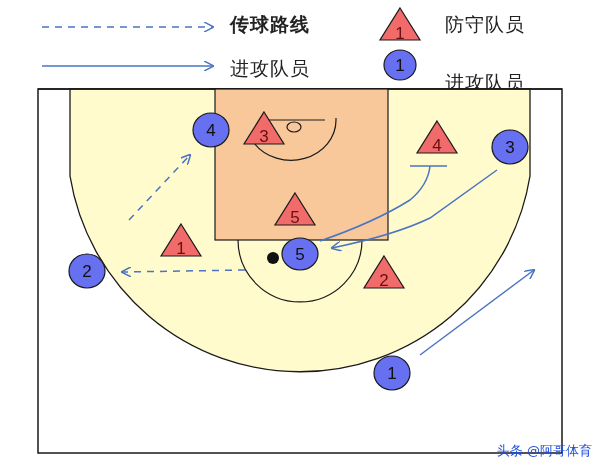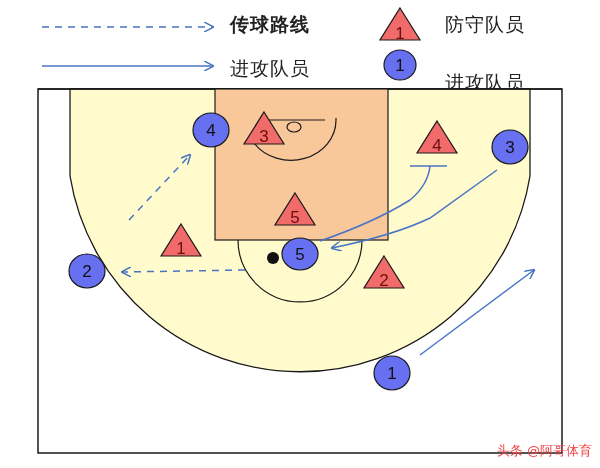--- a/index.html
+++ b/index.html
@@ -1,19 +1,19 @@
 <!DOCTYPE html>
 <html><head>
 <meta charset="utf-8">
 <style>
   html, body { margin:0; padding:0; background:#ffffff; }
   body { width:600px; height:468px; position:relative; overflow:hidden; font-family:"DejaVu Sans", sans-serif; }
   svg { position:absolute; left:0; top:0; }
   .legend-label { position:absolute; font-size:19px; color:#222; font-family:"DejaVu Sans", sans-serif; letter-spacing:1px; }
-  .watermark { position:absolute; right:8px; bottom:8px; font-size:13px; color:#ef4444; font-family:"DejaVu Sans", sans-serif; }
+  .watermark { position:absolute; right:8px; bottom:8px; font-size:13px; color:#1d4ed8; font-family:"DejaVu Sans", sans-serif; }
   .num { font-family:"Liberation Sans", sans-serif; font-size:17px; }
 </style>
 </head>
 <body>
 
 <div class="legend-label" style="left:230px; top:12px;font-weight:bold;">传球路线</div>
 <div class="legend-label" style="left:230px; top:56px;">进攻队员</div>
 <div class="legend-label" style="left:445px; top:12px;">防守队员</div>
 <div class="legend-label" style="left:445px; top:70px;">进攻队员</div>
 

